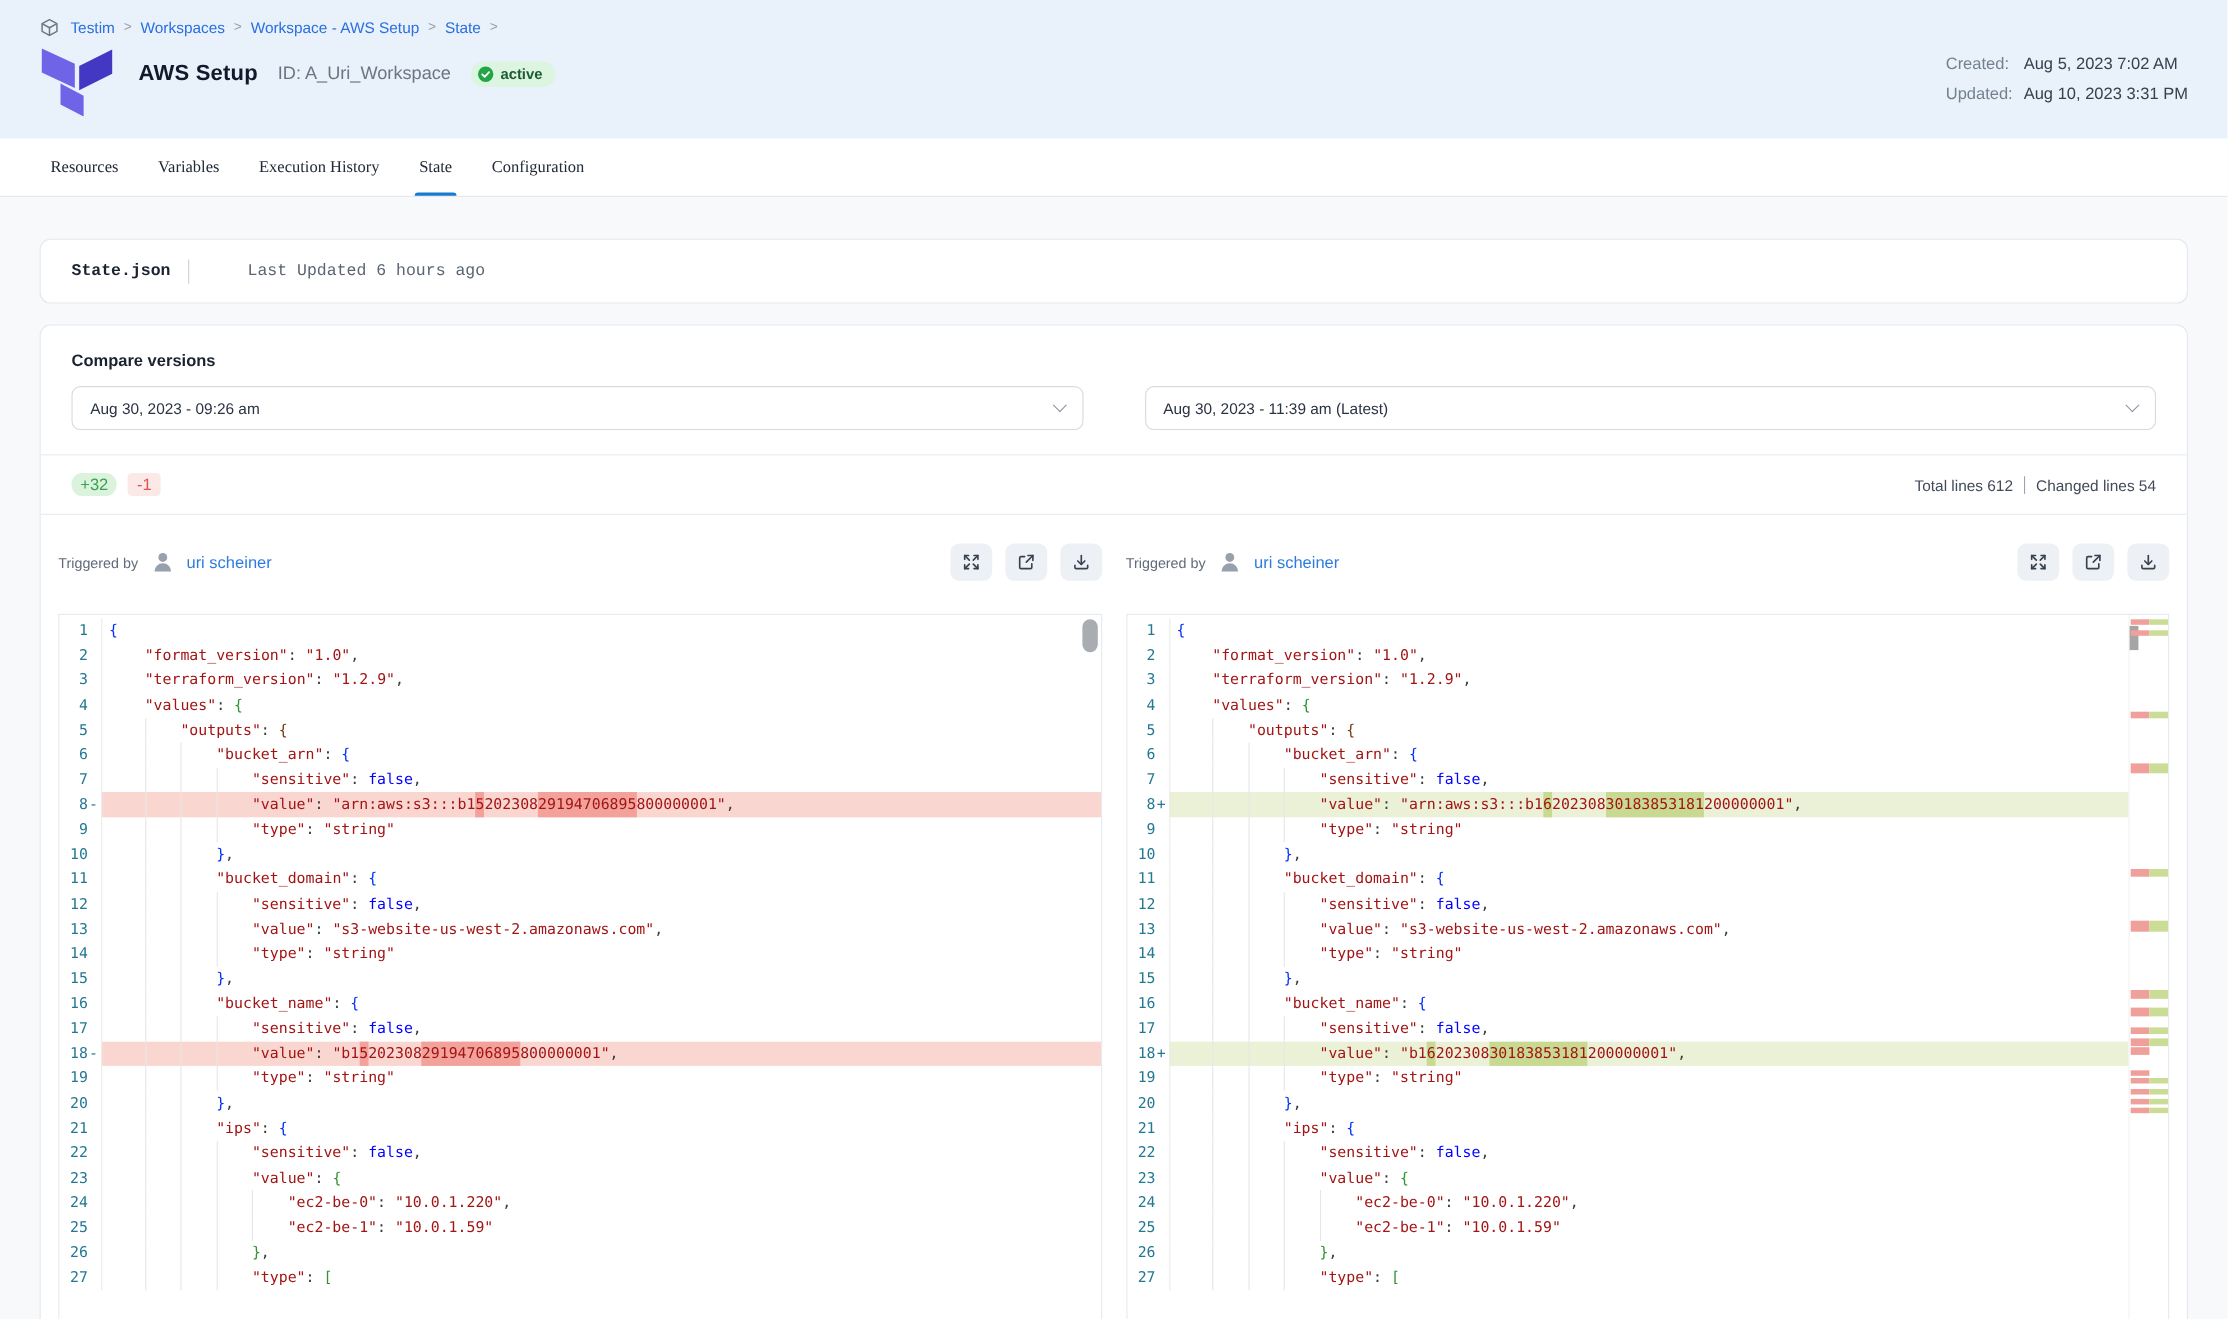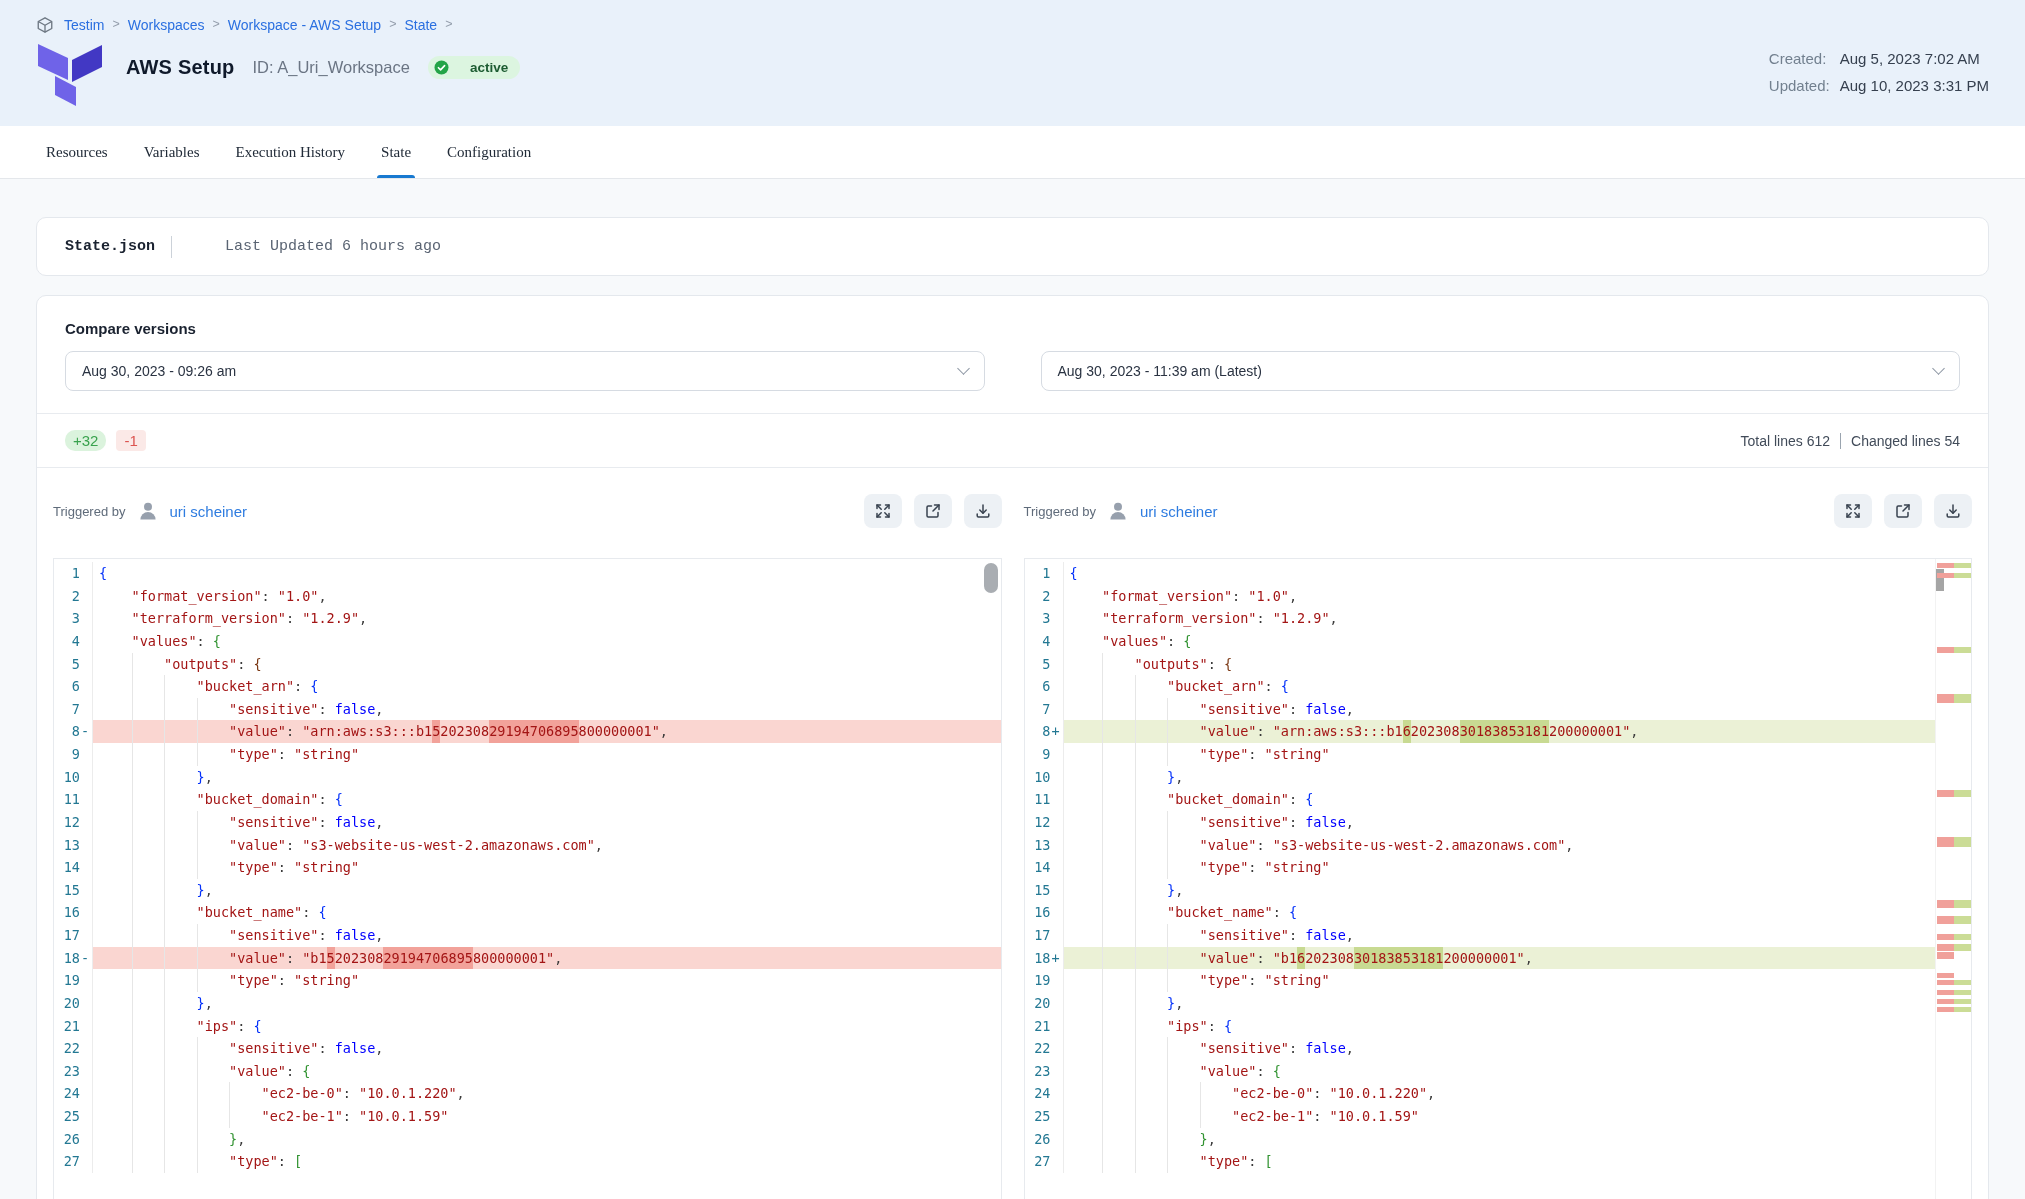--- a/index.html
+++ b/index.html
@@ -10,21 +10,21 @@
   .header { background:#e9f1fa; padding:16px 36px 20px; }
   .breadcrumb { display:flex; align-items:center; gap:8px; font-size:14px; }
   .crumb { color:#2a6fe0; text-decoration:none; cursor:pointer; }
   .crumb-sep { color:#939dab; font-size:12.5px; transform:translateY(-1px); }
   .cube { width:18px; height:18px; margin-right:2px; }
   .title-row { display:flex; align-items:flex-start; margin-top:8px; }
   .logo { width:72px; height:64px; margin-right:18px; flex:none; }
   .title-line { display:flex; align-items:center; gap:18px; margin-top:14px; }
   .page-title { font-size:20px; font-weight:600; color:#101a2b; letter-spacing:.2px; }
   .wsid { font-size:16.5px; color:#6b7584; }
-  .badge { display:flex; align-items:center; gap:21px; background:#dcf5e0; border-radius:14px; padding:4px 12px 4px 6px; font-size:13.5px; font-weight:700; color:#1d5c32; }
+  .badge { display:flex; align-items:center; gap:6px; background:#dcf5e0; border-radius:14px; padding:4px 12px 4px 6px; font-size:13.5px; font-weight:700; color:#1d5c32; }
   .meta { margin-left:auto; margin-top:8px; display:grid; grid-template-columns:auto auto; gap:10px 10px; justify-content:end; font-size:15px; }
   .meta .lbl { color:#72808f; text-align:left; }
   .meta .val { color:#36404f; }
 
   
   .tabbar { background:#fff; border-bottom:1px solid #e4e7eb; padding:0 46px; display:flex; gap:36px; height:53px;font-family:Liberation Serif, serif; }
   .tab { display:flex; align-items:center; position:relative; font-size:15px; color:#212b38; cursor:pointer; }
   .tab-underline { display:none; }
   .tab.active .tab-underline { display:block; position:absolute; left:-4px; right:-4px; bottom:0; height:3.5px; background:#1879d0; border-radius:3px 3px 0 0; }
 

